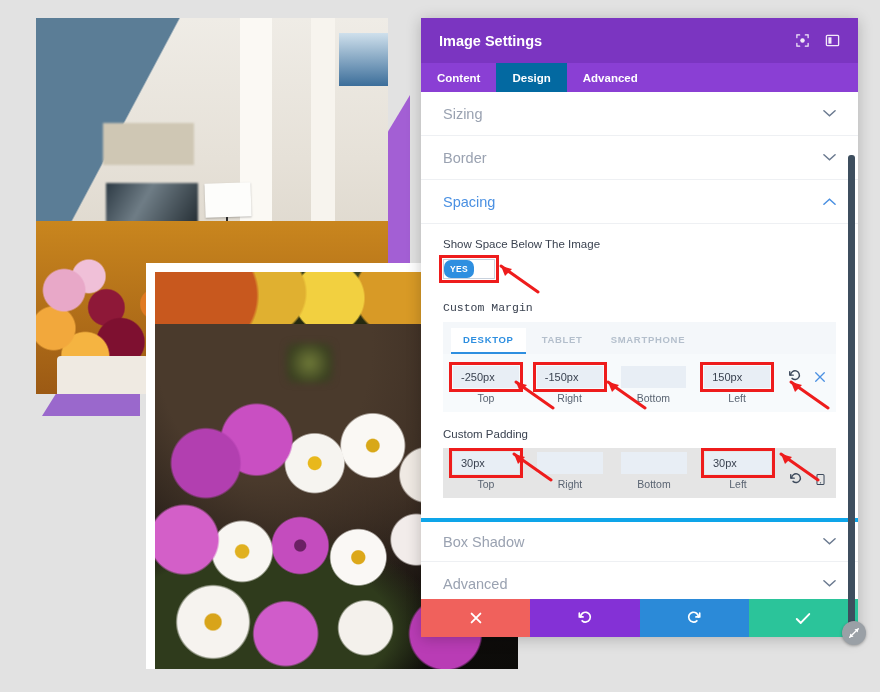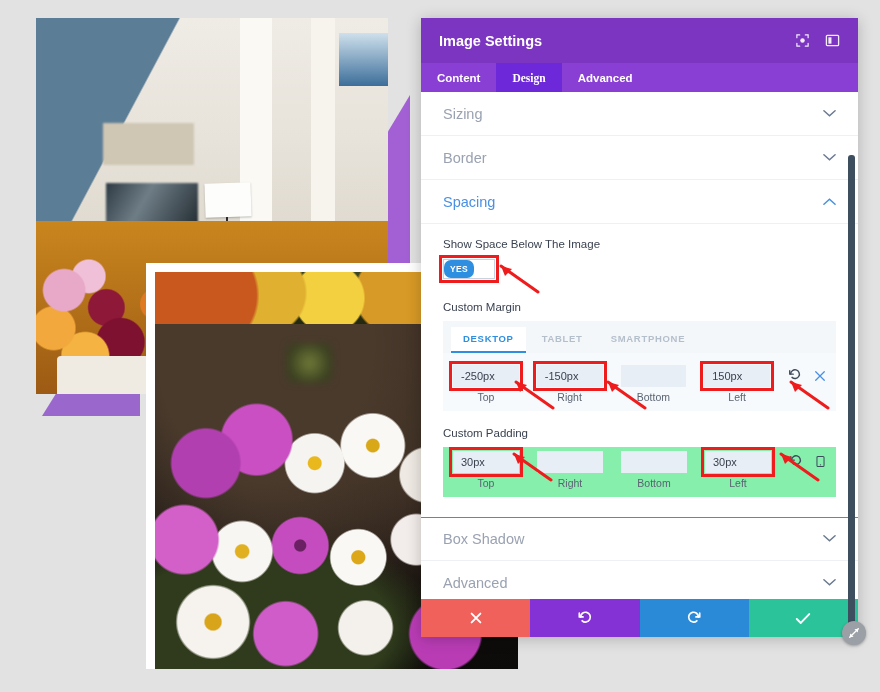--- a/index.html
+++ b/index.html
@@ -156,21 +156,21 @@
   }
   .modal-title { color:#fff; font-size:14.5px; font-weight:bold; flex:1; }
   .header-icons { display:flex; gap:15px; align-items:center; }
   .hicon { width:15px; height:15px; opacity:.9; cursor:pointer; }
 
   .tabs { height: 29px; background:#8a3fd4; display:flex; flex:0 0 auto; }
   .tab {
     color:#fff; font-size:11.5px; font-weight:bold;
     padding: 0 16px; display:flex; align-items:center; cursor:pointer;
   }
-  .tab.active { background:#6d28d9;font-family:Liberation Serif, serif; }
+  .tab.active { background:#0369a1; }
 
   .panel-body { flex:1; overflow:hidden; position:relative; background:#fff; }
 
   .section-head {
     height: 44px; display:flex; align-items:center; justify-content:space-between;
     padding: 0 22px; border-bottom: 1px solid #eef0f3; cursor:pointer;
   }
   .section-head .label { font-size:14.5px; color:#9aa2b1; }
   .section-head.open .label { color:#4a90e2; }
   .chev { color:#6b7a90; font-size:11px; }
@@ -195,21 +195,21 @@
   .dtab {
     font-size:9.5px; font-weight:bold; letter-spacing:.7px; color:#b4bfcc;
     padding: 6px 12px 7px; cursor:pointer; border-bottom:2px solid transparent;
   }
   .dtab.active { color:#2e8fe0; background:#fff; border-bottom-color:#2e8fe0; }
 
   .spacing-row {
     display:flex; align-items:flex-start; gap:18px;
     background:#f7fafc; padding: 12px 10px 8px;
   }
-  .spacing-row.plain { background:#86efac; padding-top:4px; }
+  .spacing-row.plain { background:#e5e5e5; padding-top:4px;align-items:flex-end; }
   .sp-field { flex:1; position:relative; }
   .sp-input {
     width:100%; height:22px; background:#e8eef5; border:none;
     font-size:11px; color:#3a4250; padding: 0 8px;
     font-family:"Liberation Sans", sans-serif;
   }
   .sp-cap { text-align:center; font-size:10.5px; color:#5a6472; margin-top:4px; }
   .row-icons { display:flex; gap:12px; align-items:center; padding-top:3px; }
   .ricon { cursor:pointer; }
 
@@ -327,21 +327,21 @@
 
       <div class="field-label">Show Space Below The Image</div>
 
       <div class="toggle-wrap">
         <div class="toggle hl">
           <span class="yes">YES</span>
           <span class="knob"></span>
         </div>
       </div>
 
-      <div class="field-label" style="margin-top:6px;">Custom Margin</div>
+      <div class="field-label" style="margin-top:6px;font-family:Liberation Mono, monospace;">Custom Margin</div>
 
       <div class="device-tabs">
         <div class="dtab active">DESKTOP</div>
         <div class="dtab">TABLET</div>
         <div class="dtab">SMARTPHONE</div>
       </div>
 
       <div class="spacing-row">
         <div class="sp-field">
           <input class="sp-input hl" value="-250px" style="">
@@ -404,21 +404,21 @@
             <svg viewBox="0 0 14 16" width="11" height="13">
                 <rect x="2.5" y="1.5" width="9" height="13" rx="1.4" stroke="#3d4a5c" stroke-width="1.3" fill="none"></rect>
                 <circle cx="7" cy="12.2" r=".8" fill="#3d4a5c"></circle>
               </svg>
           </span>
         </div>
       </div>
 
     </div>
 
-    <div class="section-head" style="border-top:1px solid #0ea5e9;margin-top:14px;">
+    <div class="section-head" style="border-top:4px solid #0ea5e9;margin-top:14px;">
       <span class="label">Box Shadow</span>
       <span class="chev">
         <svg viewBox="0 0 14 9" width="13" height="9">
             <path d="M1 1.5L7 7l6-5.5" stroke="#6b7a90" stroke-width="1.6" fill="none" stroke-linecap="round"></path>
           </svg>
       </span>
     </div>
 
     <div class="section-head">
       <span class="label">Advanced</span>

